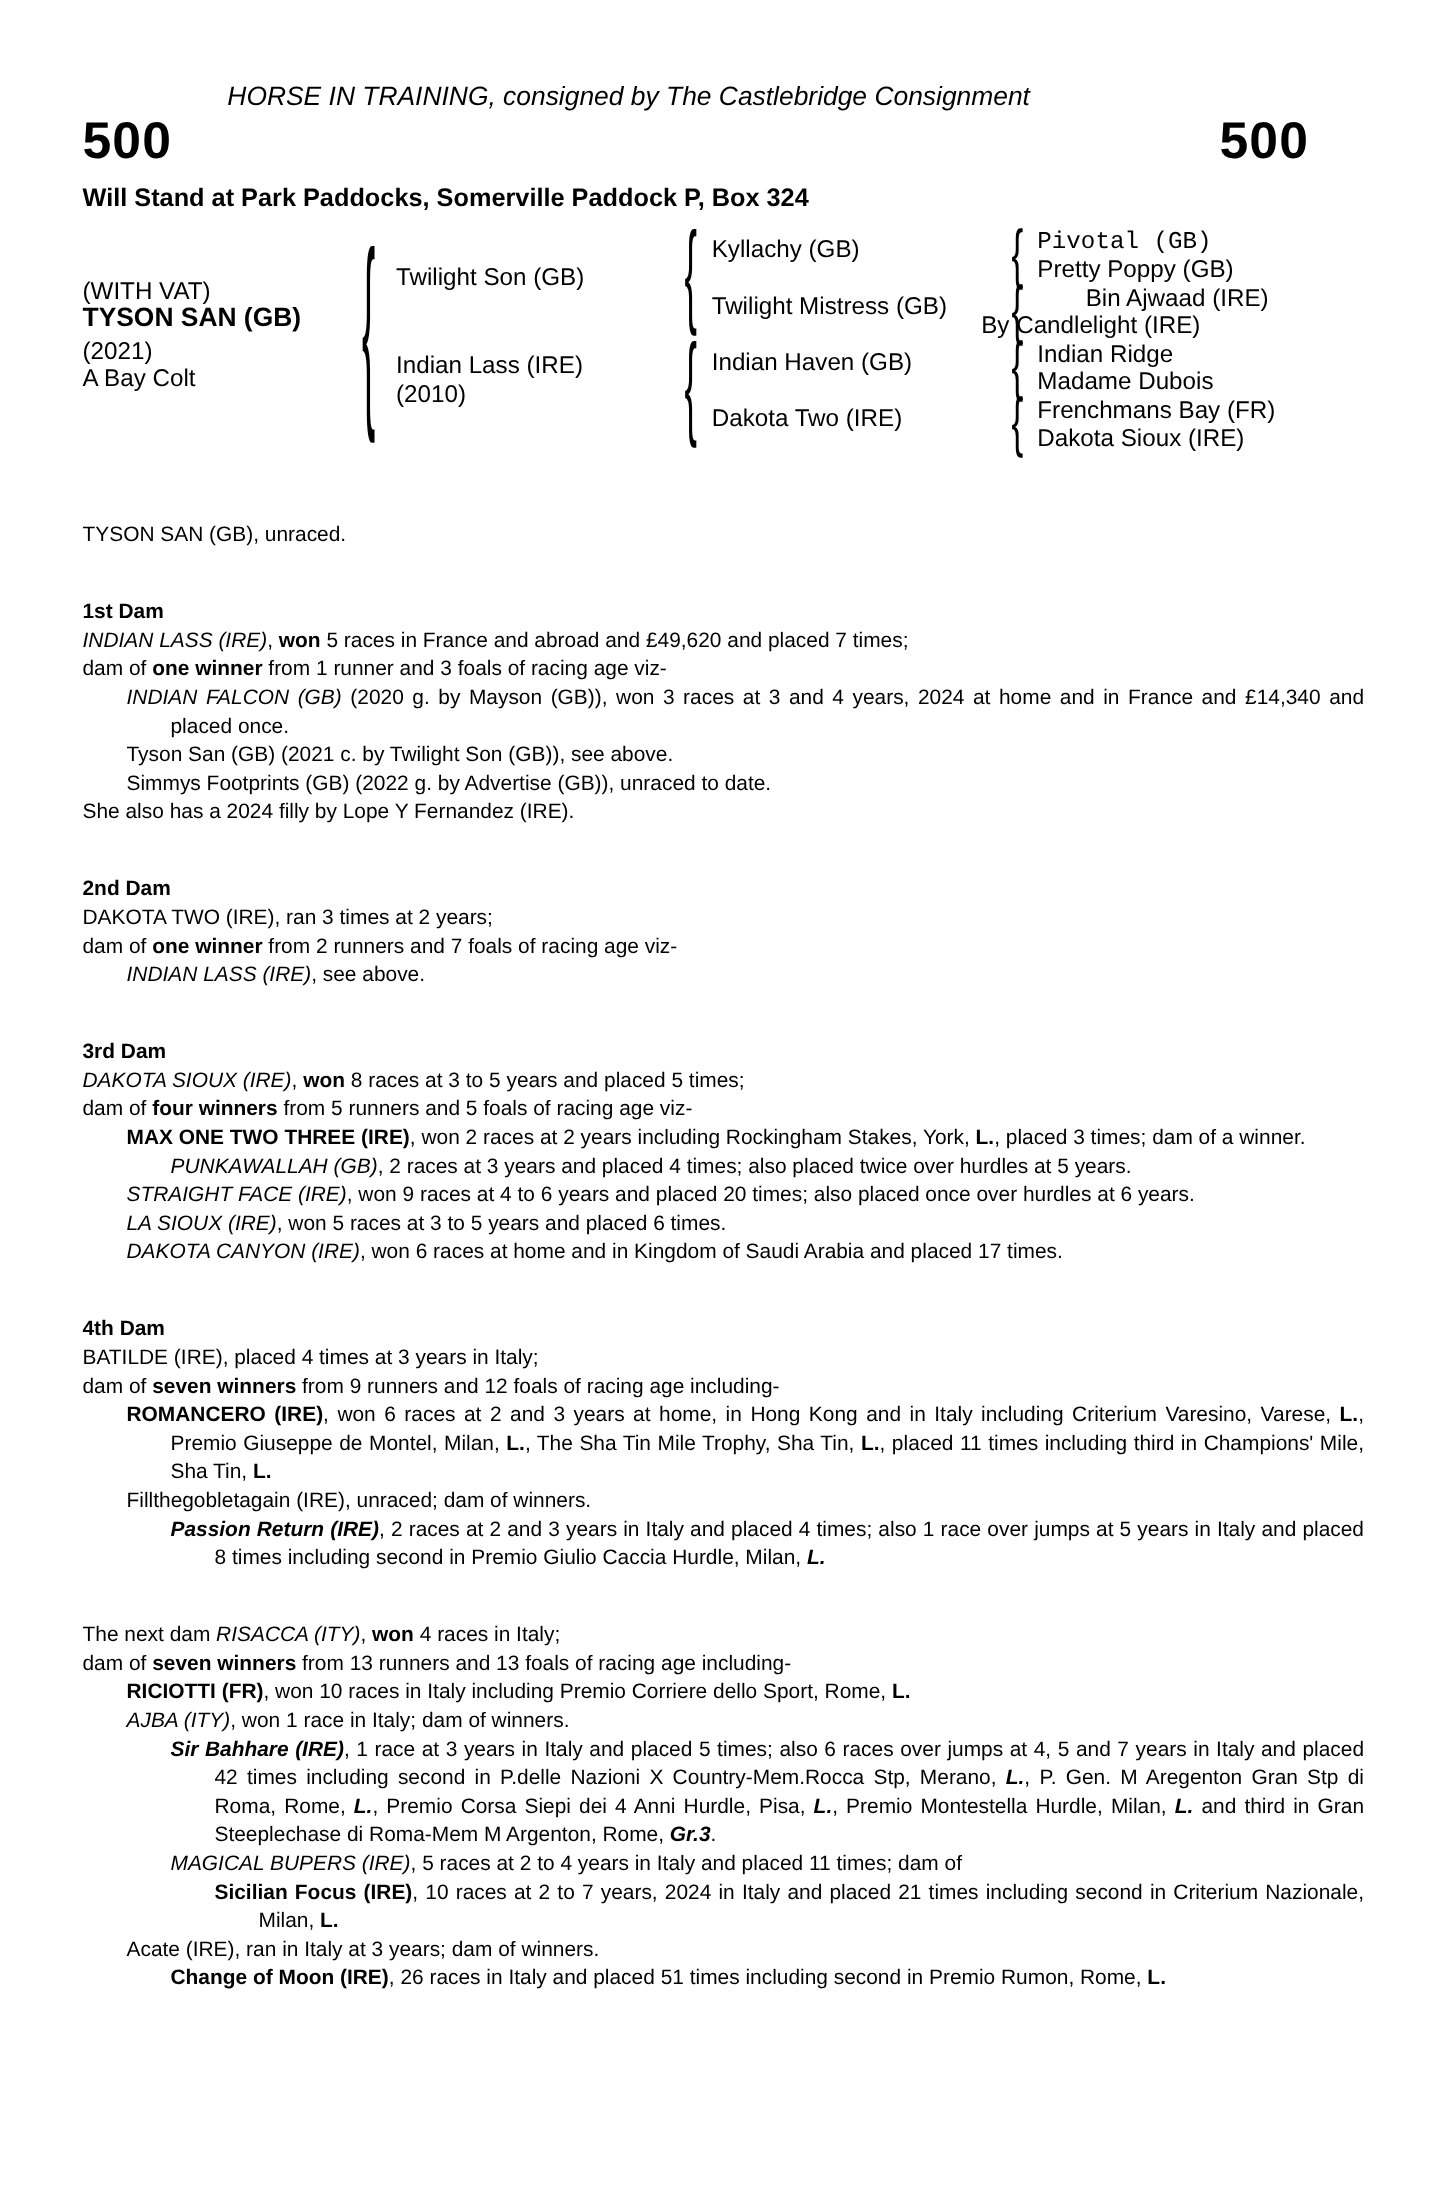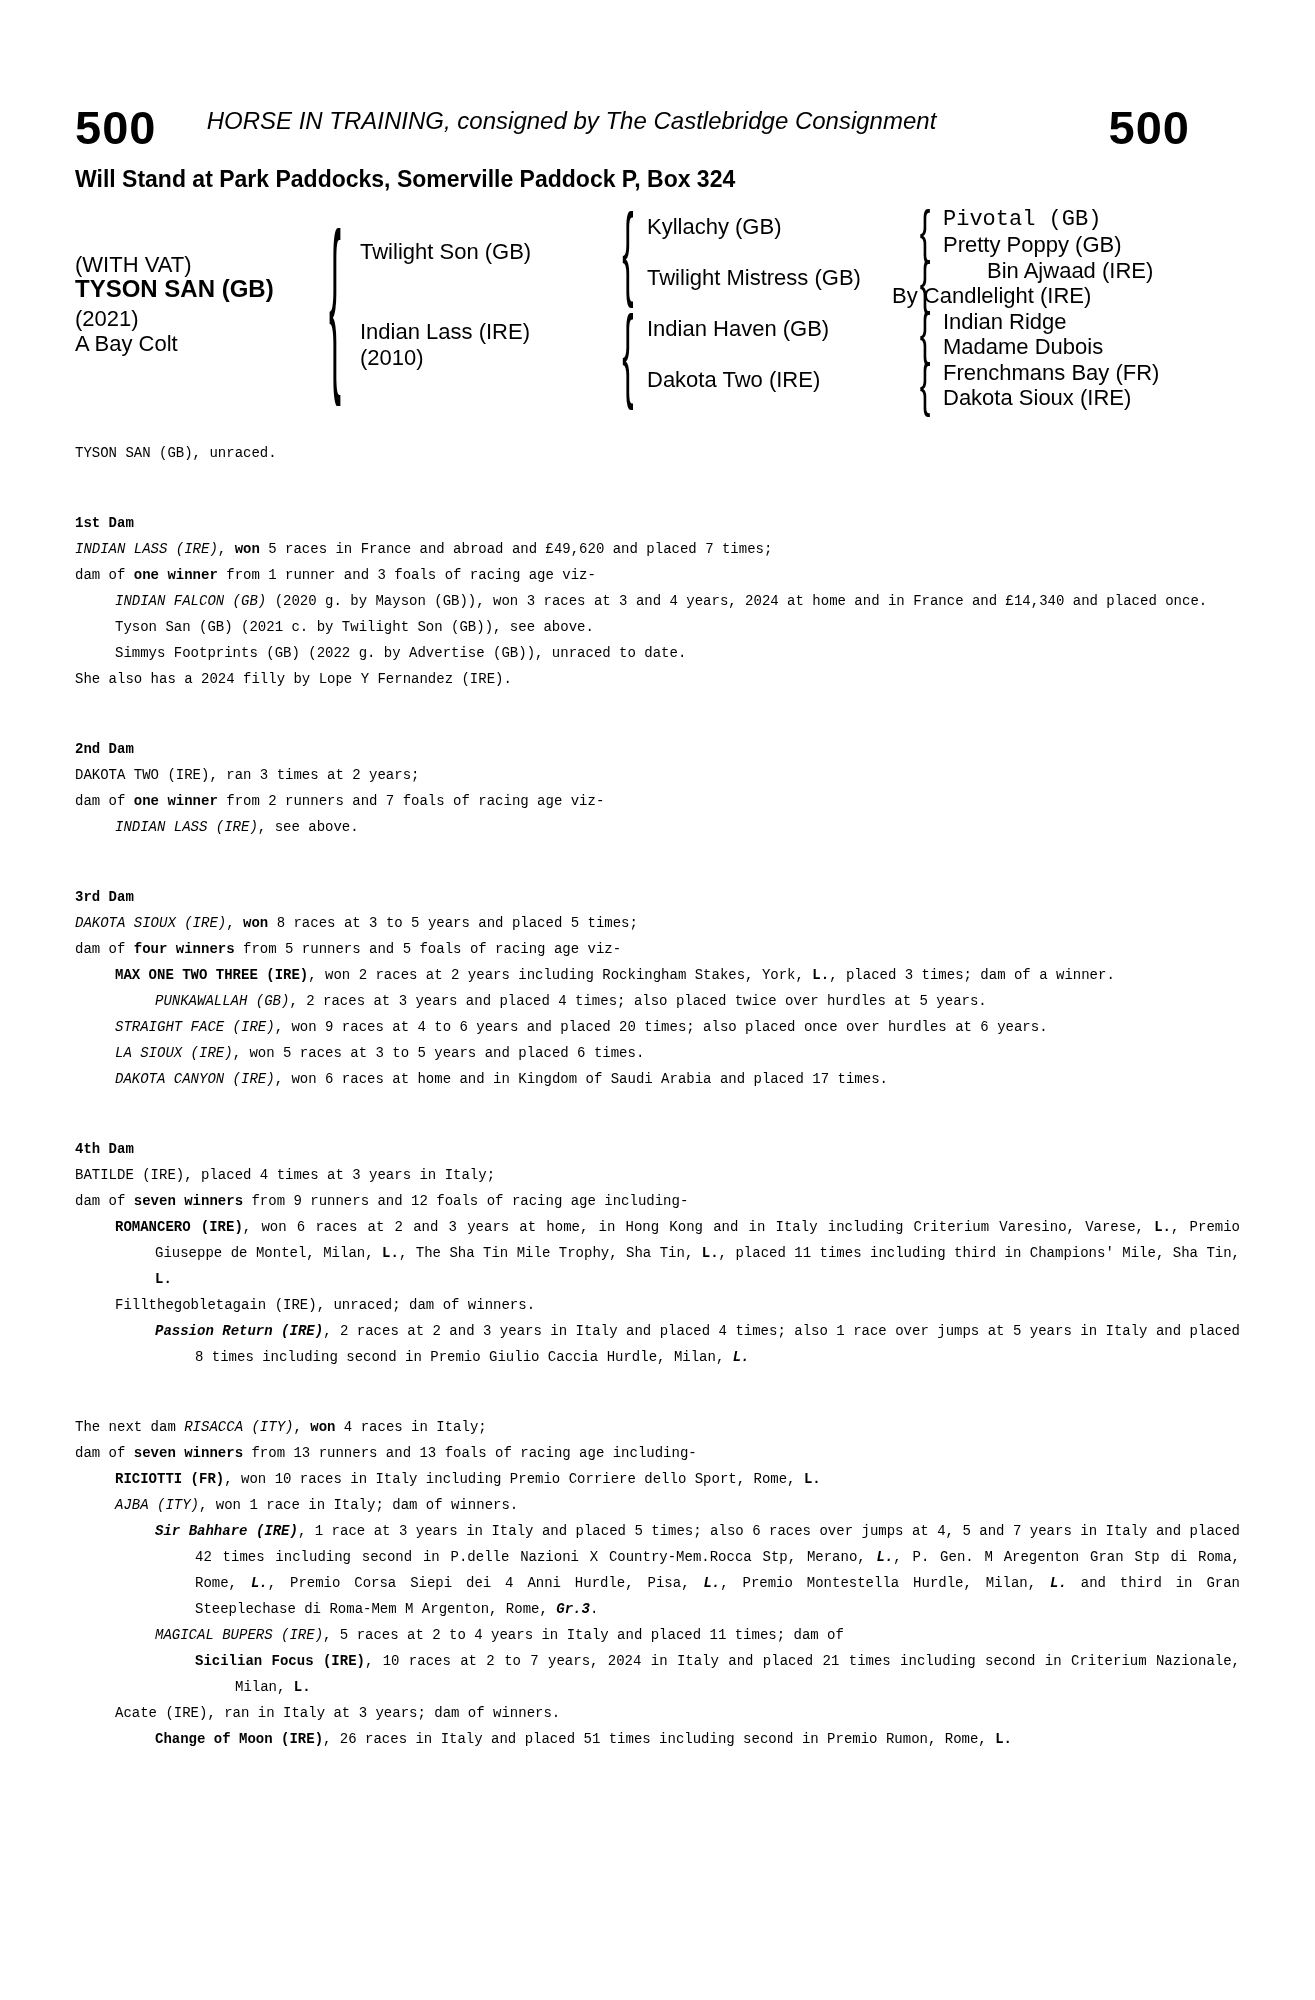--- a/index.html
+++ b/index.html
@@ -5,21 +5,21 @@
   html,body { margin:0; padding:0; }
   body {
     width:1315px; height:2000px;
     background:#ffffff; color:#000000;
     font-family:"Liberation Sans", sans-serif;
     position:relative;
     overflow:hidden;
   }
   .consign-line {
     position:absolute; top:74px; left:0; width:1143px;
-    text-align:center; font-style:italic; font-size:24px;margin-top:33px;
+    text-align:center; font-style:italic; font-size:24px;
   }
   .lot-number {
     position:absolute; top:100px;
     font-size:47px; font-weight:bold; letter-spacing:1px;
   }
   .lot-left  { left:75px; }
   .lot-right { right:125px; }
   .stand-line {
     position:absolute; top:166px; left:75px;
     font-size:23px; font-weight:bold;
@@ -30,22 +30,22 @@
   .ped-horse-name { font-weight:bold; font-size:24px; }
   .brace {
     position:absolute; font-size:40px; line-height:40px; height:40px; width:16px;
     text-align:center;
   }
   .brace-big { transform:scale(0.9,4.8); }
   .brace-mid { transform:scale(0.85,2.6); }
   .brace-sml { transform:scale(0.8,1.5); }
   
   .catalog-body {
-    position:absolute; left:75px; top:440px; width:1165px;
-    font-size:14px; line-height:26px;font-family:Liberation Mono, monospace;
+    position:absolute; left:75px; top:474px; width:1165px;
+    font-size:19px; line-height:26px;
   }
   .para { text-align:justify; }
   .para.heading { font-weight:bold; text-align:left; }
   .para.gap { margin-top:44px; }
   .ind0 { padding-left:0; }
   .ind1 { padding-left:80px;  text-indent:-40px; }
   .ind2 { padding-left:120px; text-indent:-40px; }
   .ind3 { padding-left:160px; text-indent:-40px; }
   .f-r  { }
   .f-b  { font-weight:bold; }

